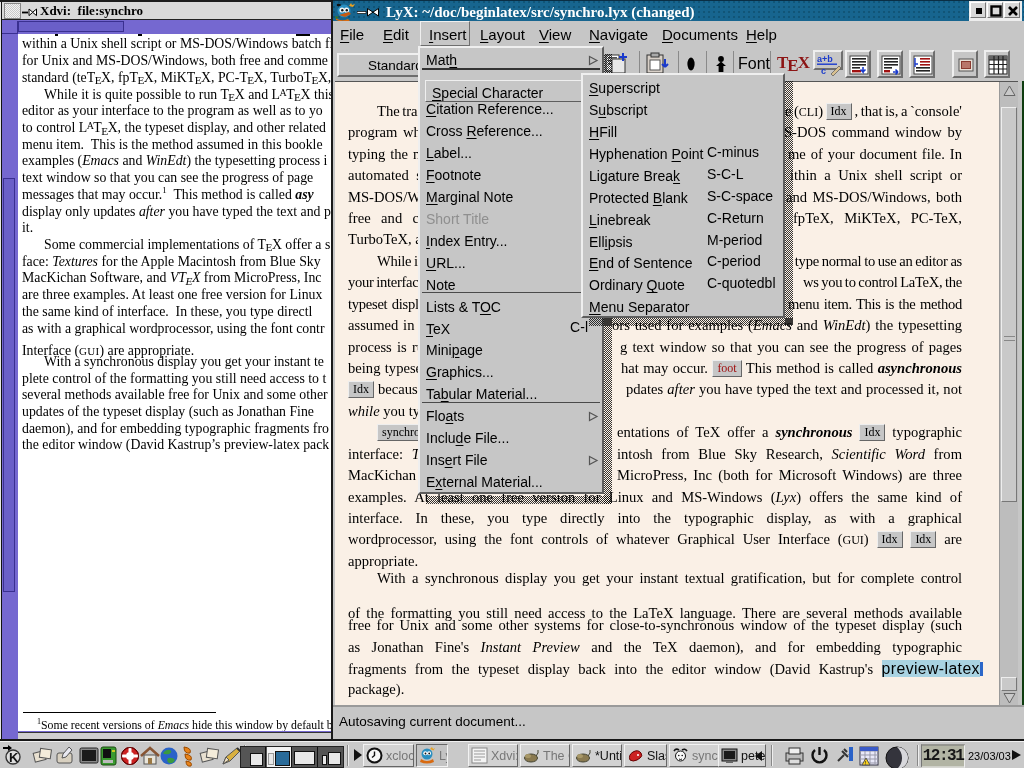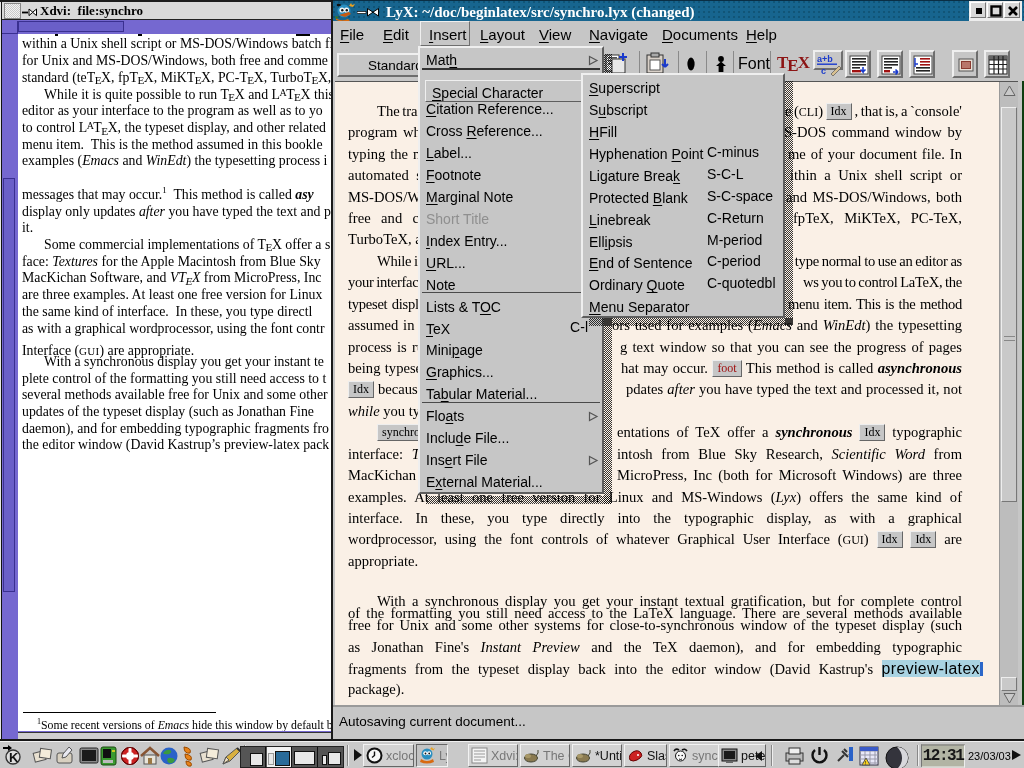--- a/index.html
+++ b/index.html
@@ -126,20 +126,21 @@
       <div style="position:absolute;left:37px;top:0px;width:3px;height:2px;background:#000"></div>
       <div style="position:absolute;left:120px;top:0px;width:4px;height:2px;background:#000"></div>
 <div class="xl" style="top:2.4px">within a Unix shell script or MS-DOS/Windows batch fil</div>
 <div class="xl" style="top:19.1px">for Unix and MS-DOS/Windows, both free and comme</div>
 <div class="xl" style="top:35.8px">standard (teT<span class="dE">E</span>X, fpT<span class="dE">E</span>X, MiKT<span class="dE">E</span>X, PC-T<span class="dE">E</span>X, TurboT<span class="dE">E</span>X,</div>
 <div class="xl" style="top:52.5px"><span class="ind2"></span>While it is quite possible to run T<span class="dE">E</span>X and L<span class="dA">A</span>T<span class="dE">E</span>X this</div>
 <div class="xl" style="top:69.2px">editor as your interface to the program as well as to yo</div>
 <div class="xl" style="top:86.0px">to control L<span class="dA">A</span>T<span class="dE">E</span>X, the typeset display, and other related</div>
 <div class="xl" style="top:102.7px">menu item.&nbsp; This is the method assumed in this bookle</div>
 <div class="xl" style="top:119.4px">examples (<i>Emacs</i> and <i>WinEdt</i>) the typesetting process i</div>
+<div class="xl" style="top:136.1px">text window so that you can see the progress of page</div>
 <div class="xl" style="top:152.8px">messages that may occur.<sup>1</sup>&nbsp; This method is called <b><i>asy</i></b></div>
 <div class="xl" style="top:169.5px">display only updates <i>after</i> you have typed the text and p</div>
 <div class="xl" style="top:186.2px">it.</div>
 <div class="xl" style="top:202.9px"><span class="ind2"></span>Some commercial implementations of T<span class="dE">E</span>X offer a s</div>
 <div class="xl" style="top:219.6px">face: <i>Textures</i> for the Apple Macintosh from Blue Sky</div>
 <div class="xl" style="top:236.3px">MacKichan Software, and <i>VT<span class="dE">E</span>X</i> from MicroPress, Inc</div>
 <div class="xl" style="top:253.1px">are three examples. At least one free version for Linux</div>
 <div class="xl" style="top:269.8px">the same kind of interface.&nbsp; In these, you type directl</div>
 <div class="xl" style="top:286.5px">as with a graphical wordprocessor, using the font contr</div>
 <div class="xl" style="top:309px">Interface (<span class="sc2">GUI</span>) are appropriate.</div>
@@ -352,21 +353,21 @@
         <span class="rf" style="word-spacing:4.97px">intosh from Blue Sky Research, <i>Scientific Word</i> from</span>
       </div>
 <div class="ll sp" style="top:383.1px">
         <span class="lf" style="word-spacing:2.63px">MacKichan Software, and <i>VTeX</i> from</span>
         <span class="rf" style="word-spacing:2.63px">MicroPress, Inc (both for Microsoft Windows) are three</span>
       </div>
 <div class="ll j" style="top:404.5px">examples. At least one free version for Linux and MS-Windows (<i>Lyx</i>) offers the same kind of</div>
 <div class="ll j" style="top:426.0px">interface. In these, you type directly into the typographic display, as with a graphical</div>
 <div class="ll j" style="top:447.4px">wordprocessor, using the font controls of whatever Graphical User Interface (<span class="sc">GUI</span>) <span class="inset">Idx</span> <span class="inset">Idx</span> are</div>
 <div class="ll l" style="top:468.8px">appropriate.</div>
-<div class="ll j" style="top:509px"><span class="ind"></span>With a synchronous display you get your instant textual gratification, but for complete control</div>
+<div class="ll j" style="top:486px"><span class="ind"></span>With a synchronous display you get your instant textual gratification, but for complete control</div>
 <div class="ll j" style="top:521px">of the formatting you still need access to the LaTeX language. There are several methods available</div>
 <div class="ll j" style="top:533.1px">free for Unix and some other systems for close-to-synchronous window of the typeset display (such</div>
 <div class="ll j" style="top:554.5px">as Jonathan Fine's <i>Instant Preview</i> and the TeX daemon), and for embedding typographic</div>
 <div class="ll l" style="top:576.0px;word-spacing:4.8px">fragments from the typeset display back into the editor window (David Kastrup's <span class="sel">preview-latex</span><span class="caret"></span></div>
 <div class="ll l" style="top:597.4px">package).</div>
   </div>
   <div class="sbar">
     <svg class="abs" style="left:3px;top:3px" width="13" height="12" viewBox="0 0 13 12">
         <path d="M6.5 1 L12 10.5 L1 10.5 Z" fill="#c9c9c9" stroke="#666" stroke-width="1"></path>
       </svg>

